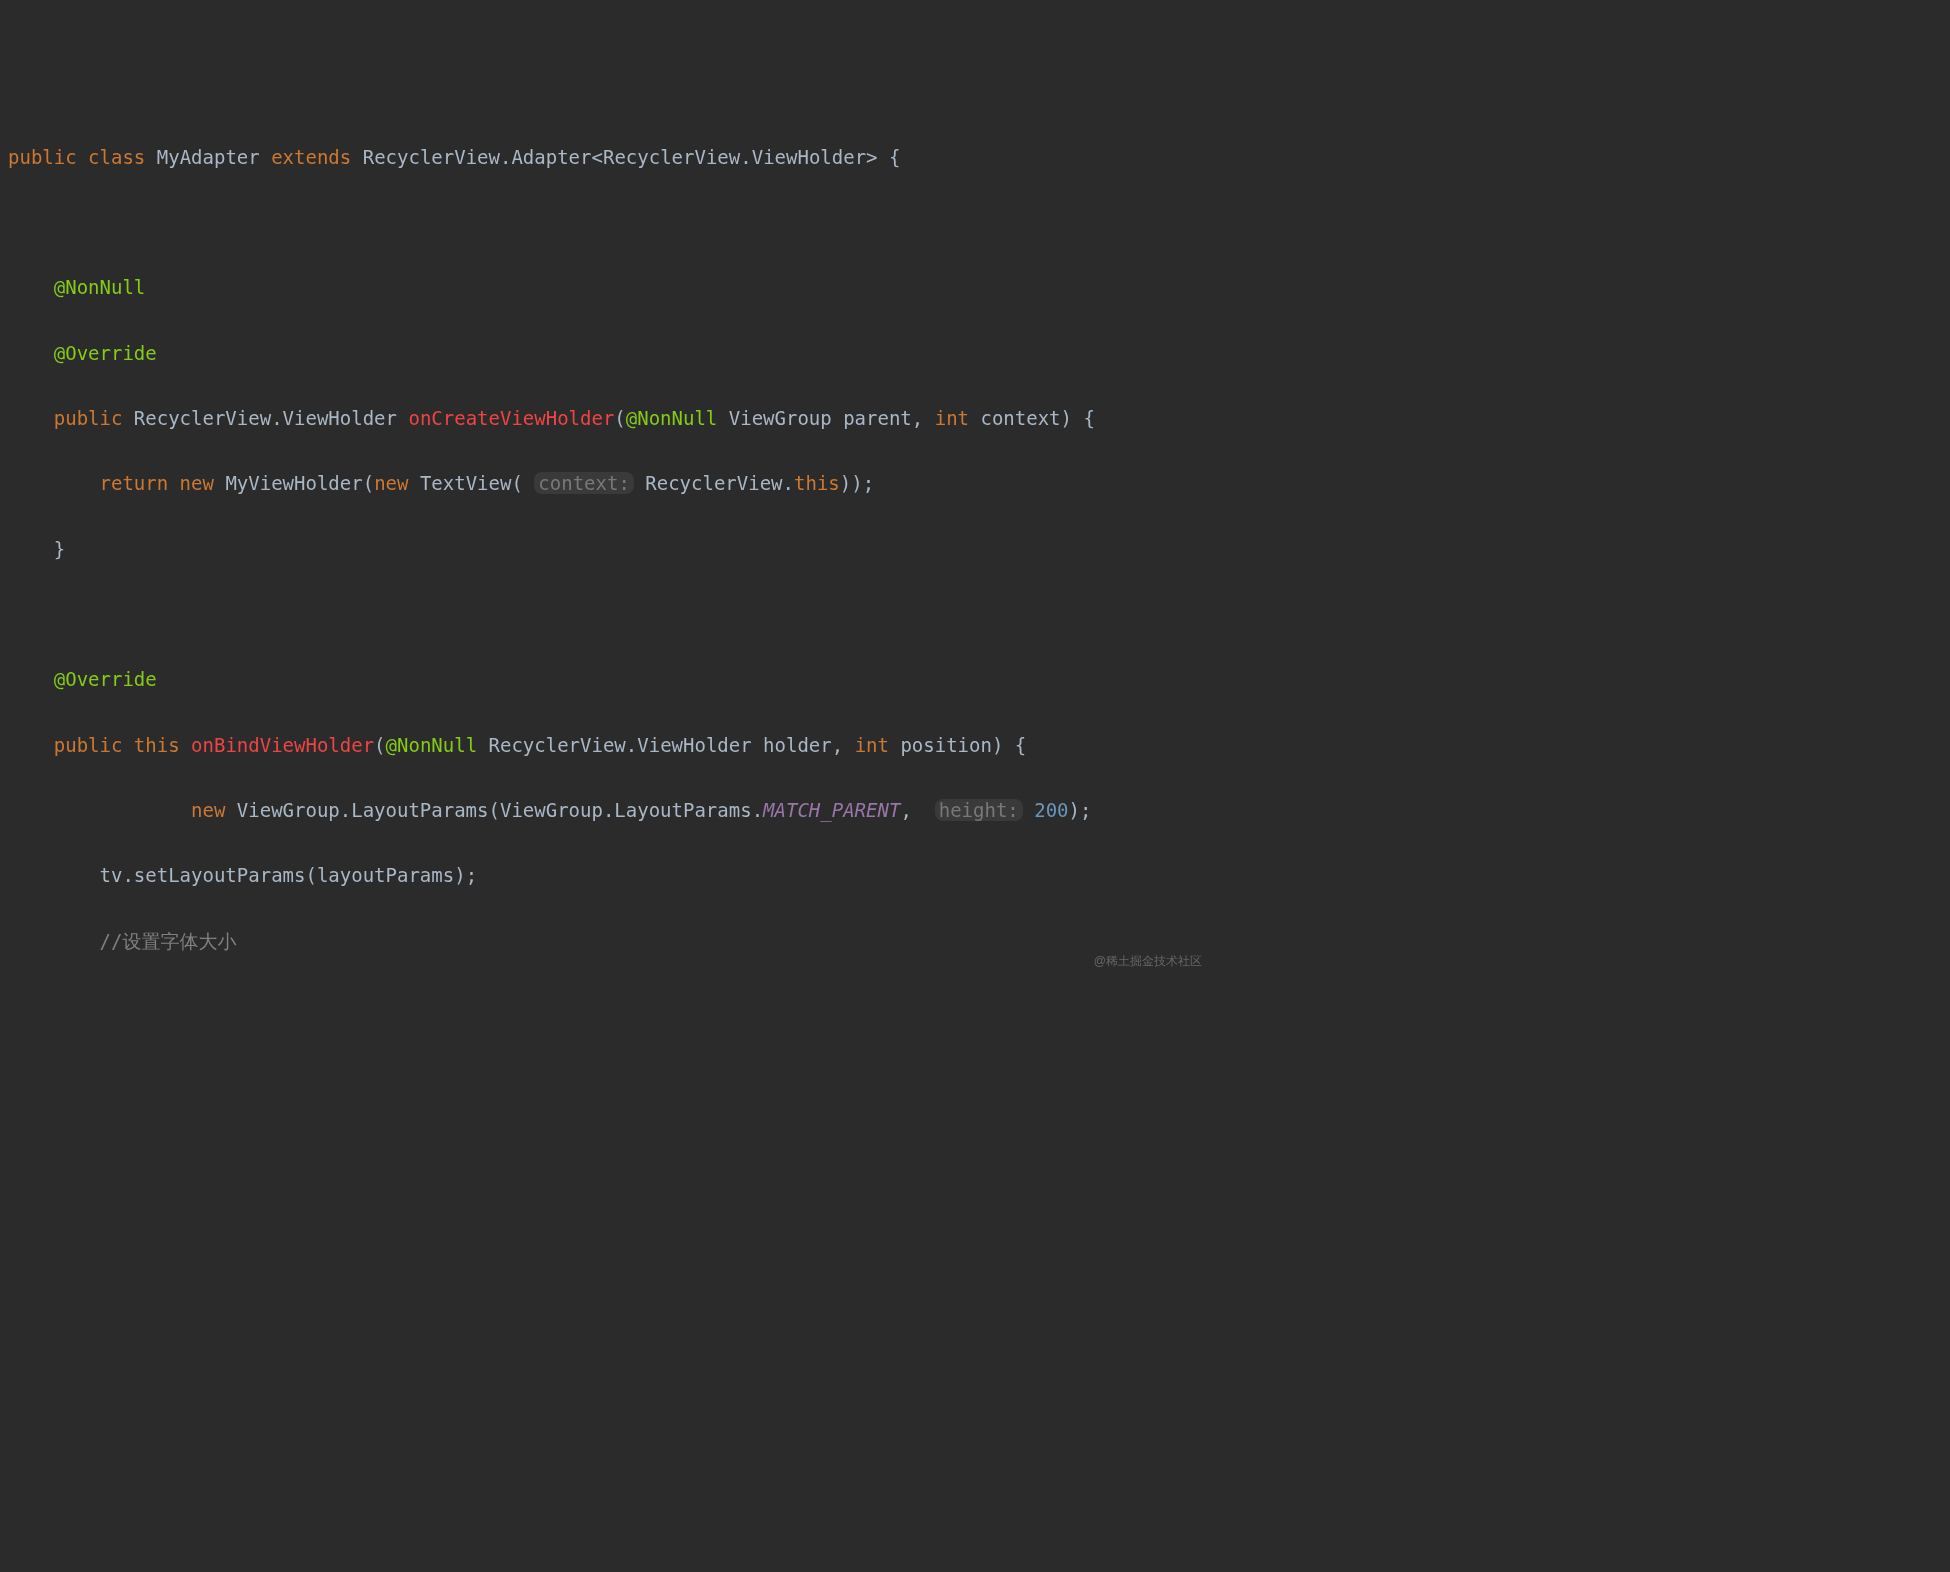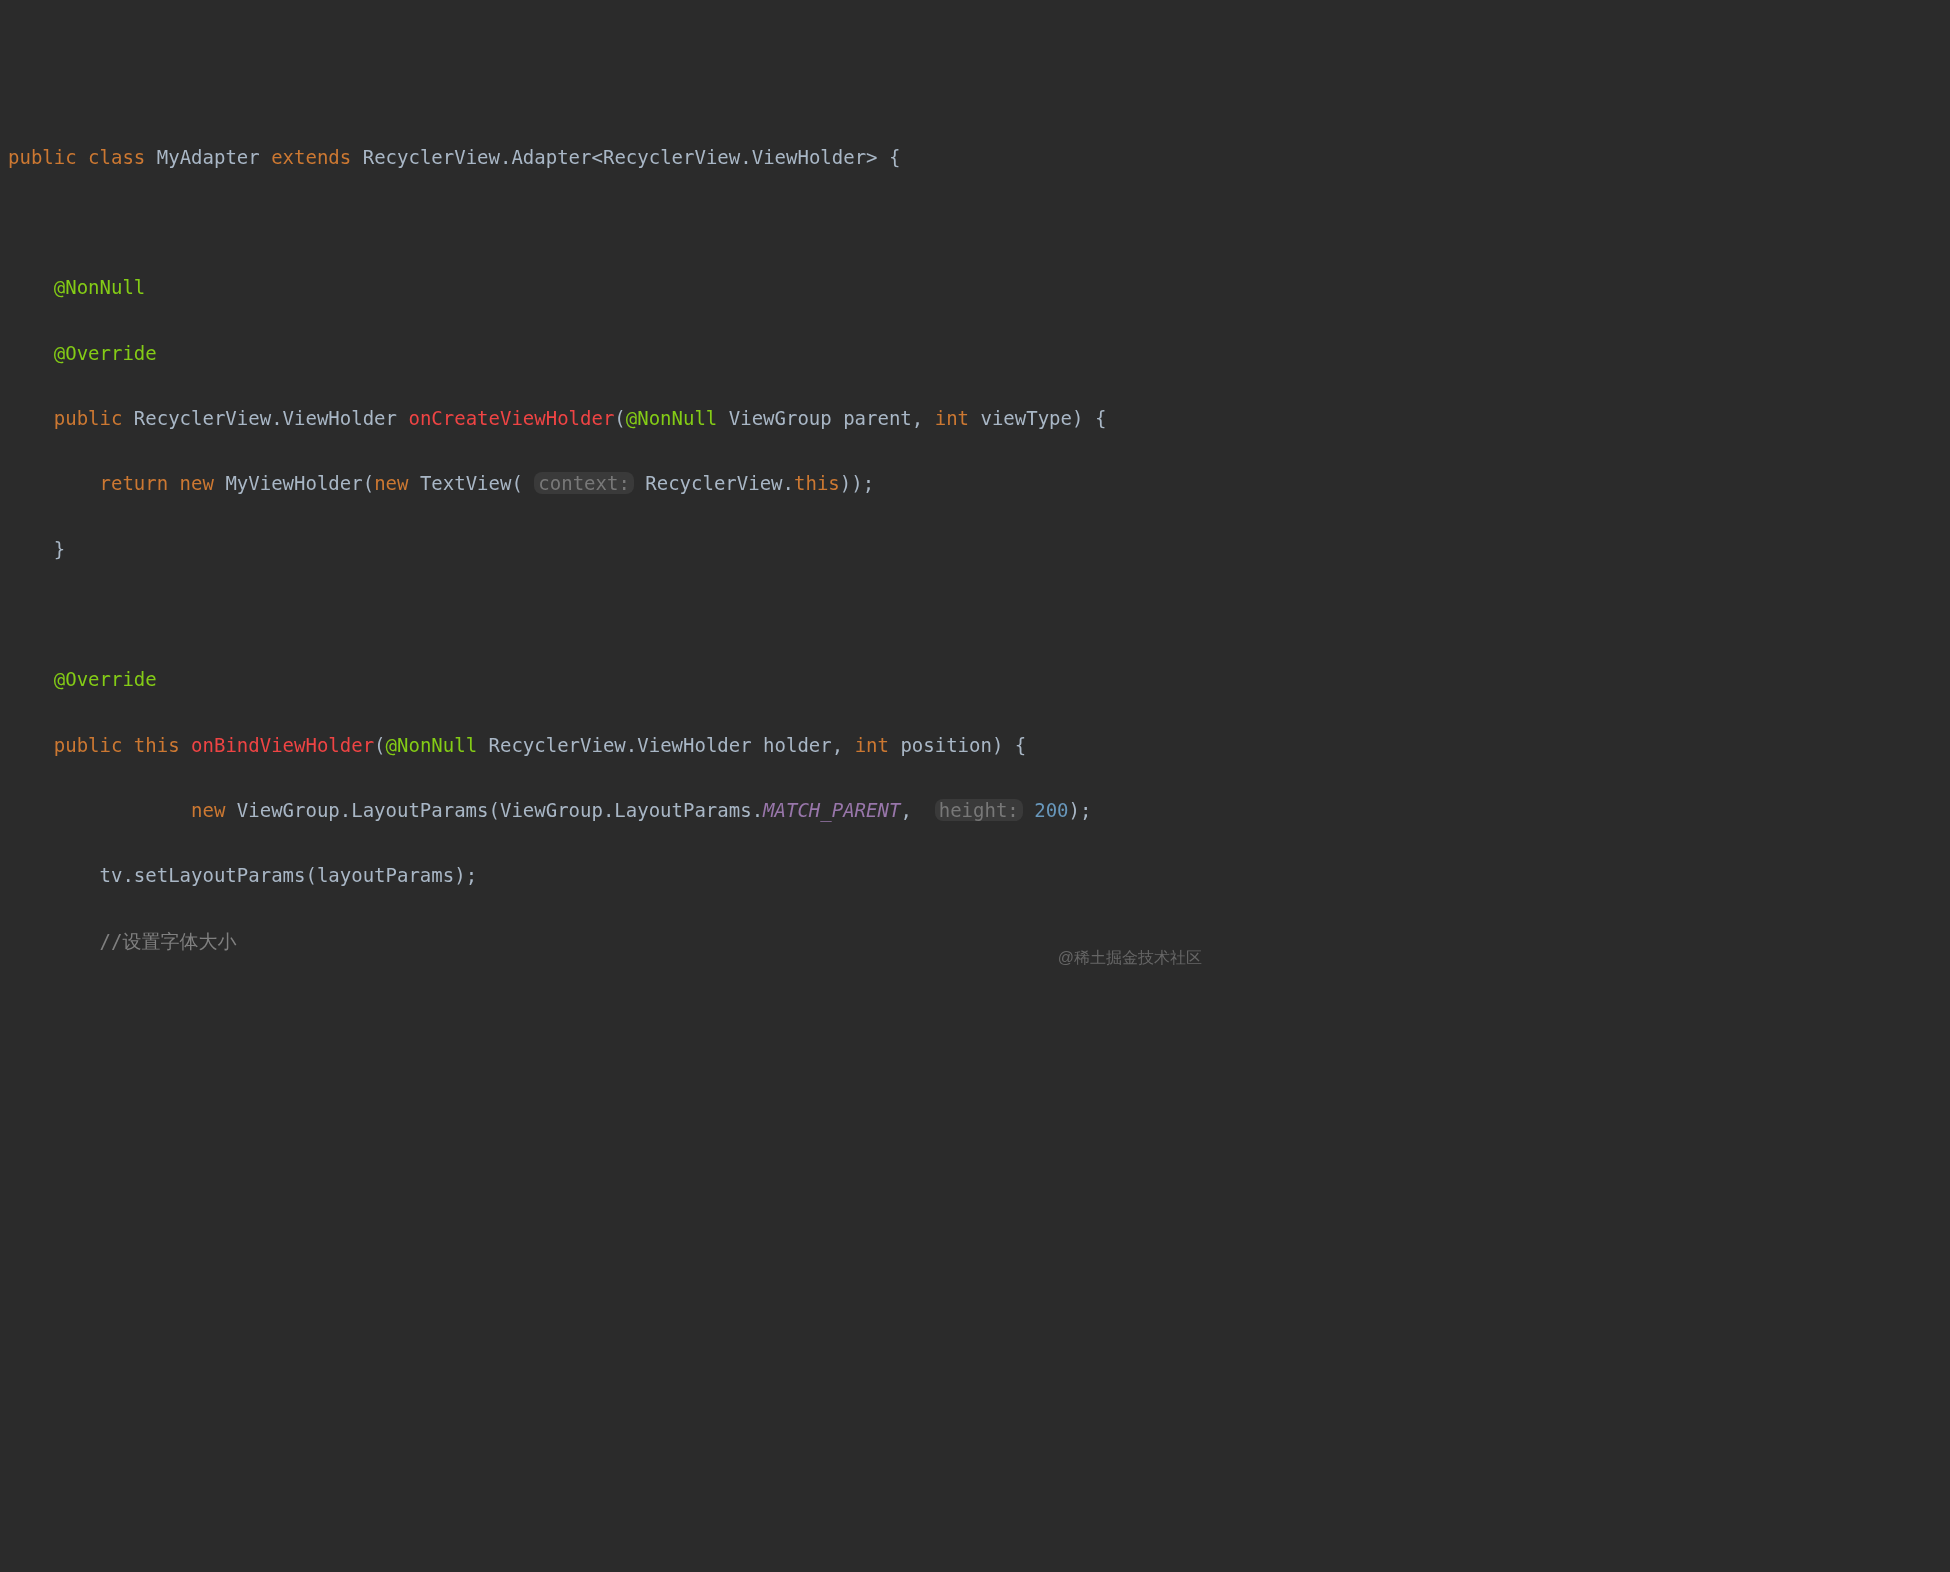--- a/index.html
+++ b/index.html
@@ -32,36 +32,36 @@
     }
     .cursor-line {
       background: #323232;
       display: inline-block;
       width: 100%;
     }
     .watermark {
       position: absolute;
       bottom: 8px;
       right: 14px;
-      font-size: 16px;
+      font-size: 12px;
       color: #666;
       font-family: sans-serif;
     }
     .code-line { display: block; }
   </style>
 </head>
 <body>
 
 
 
 <div><span class="code-line"><span class="kw">public</span> <span class="kw">class</span> <span>MyAdapter</span> <span class="kw">extends</span> <span>RecyclerView</span>.<span>Adapter</span>&lt;<span>RecyclerView</span>.<span>ViewHolder</span>&gt; {</span>
 <span class="code-line"> </span>
 <span class="code-line">    <span class="anno">@NonNull</span></span>
 <span class="code-line">    <span class="anno">@Override</span></span>
-<span class="code-line">    <span class="kw">public</span> <span>RecyclerView</span>.<span>ViewHolder</span> <span class="method-def">onCreateViewHolder</span>(<span class="anno">@NonNull</span> <span>ViewGroup</span> <span>parent</span>, <span class="kw">int</span> <span>viewType</span>) {</span>
+<span class="code-line">    <span class="kw">public</span> <span>RecyclerView</span>.<span>ViewHolder</span> <span class="method-def">onCreateViewHolder</span>(<span class="anno">@NonNull</span> <span>ViewGroup</span> <span>parent</span>, <span class="kw">int</span> <span>context</span>) {</span>
 <span class="code-line">        <span class="kw">return</span> <span class="kw">new</span> <span>MyViewHolder</span>(<span class="kw">new</span> <span>TextView</span>( <span class="hint">context:</span> <span>RecyclerView</span>.<span class="kw">this</span>));</span>
 <span class="code-line">    }</span>
 <span class="code-line"> </span>
 <span class="code-line">    <span class="anno">@Override</span></span>
 <span class="code-line">    <span class="kw">public</span> <span class="kw">this</span> <span class="method-def">onBindViewHolder</span>(<span class="anno">@NonNull</span> <span>RecyclerView</span>.<span>ViewHolder</span> <span>holder</span>, <span class="kw">int</span> <span>position</span>) {</span>
 <span class="code-line">                <span class="kw">new</span> <span>ViewGroup</span>.<span>LayoutParams</span>(<span>ViewGroup</span>.<span>LayoutParams</span>.<span class="const">MATCH_PARENT</span>,  <span class="hint">height:</span> <span class="num">200</span>);</span>
 <span class="code-line">        <span>tv</span>.<span>setLayoutParams</span>(<span>layoutParams</span>);</span>
 <span class="code-line">        <span class="comment">//设置字体大小</span></span>
 <span class="code-line">        <span>tv</span>.<span>setTextSize</span>(<span>TypedValue</span>.<span class="const">COMPLEX_UNIT_SP</span>,  <span class="hint">size:</span> <span class="num">16</span>);</span>
 <span class="code-line">        <span class="comment">//设置文本位置</span></span>

